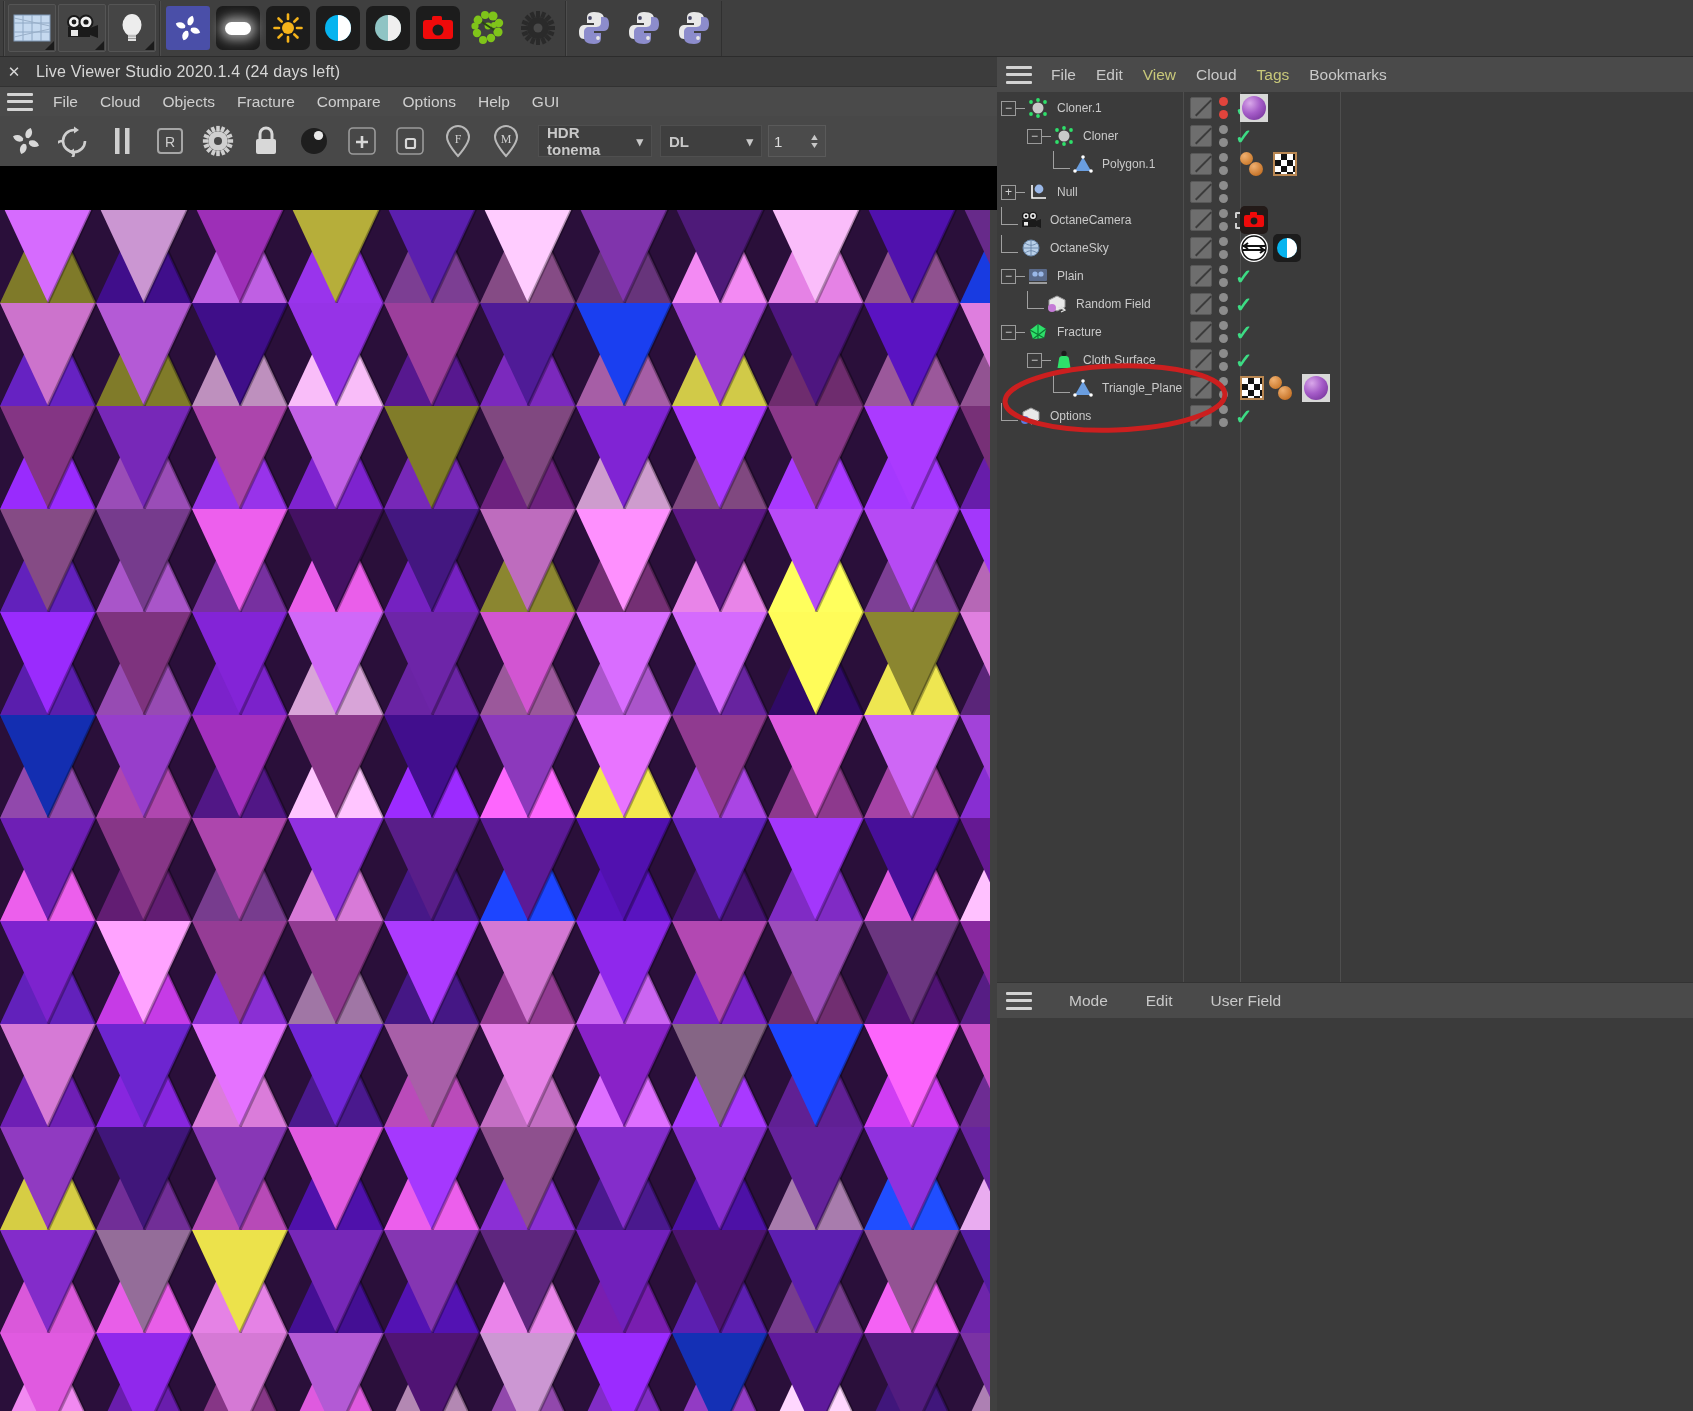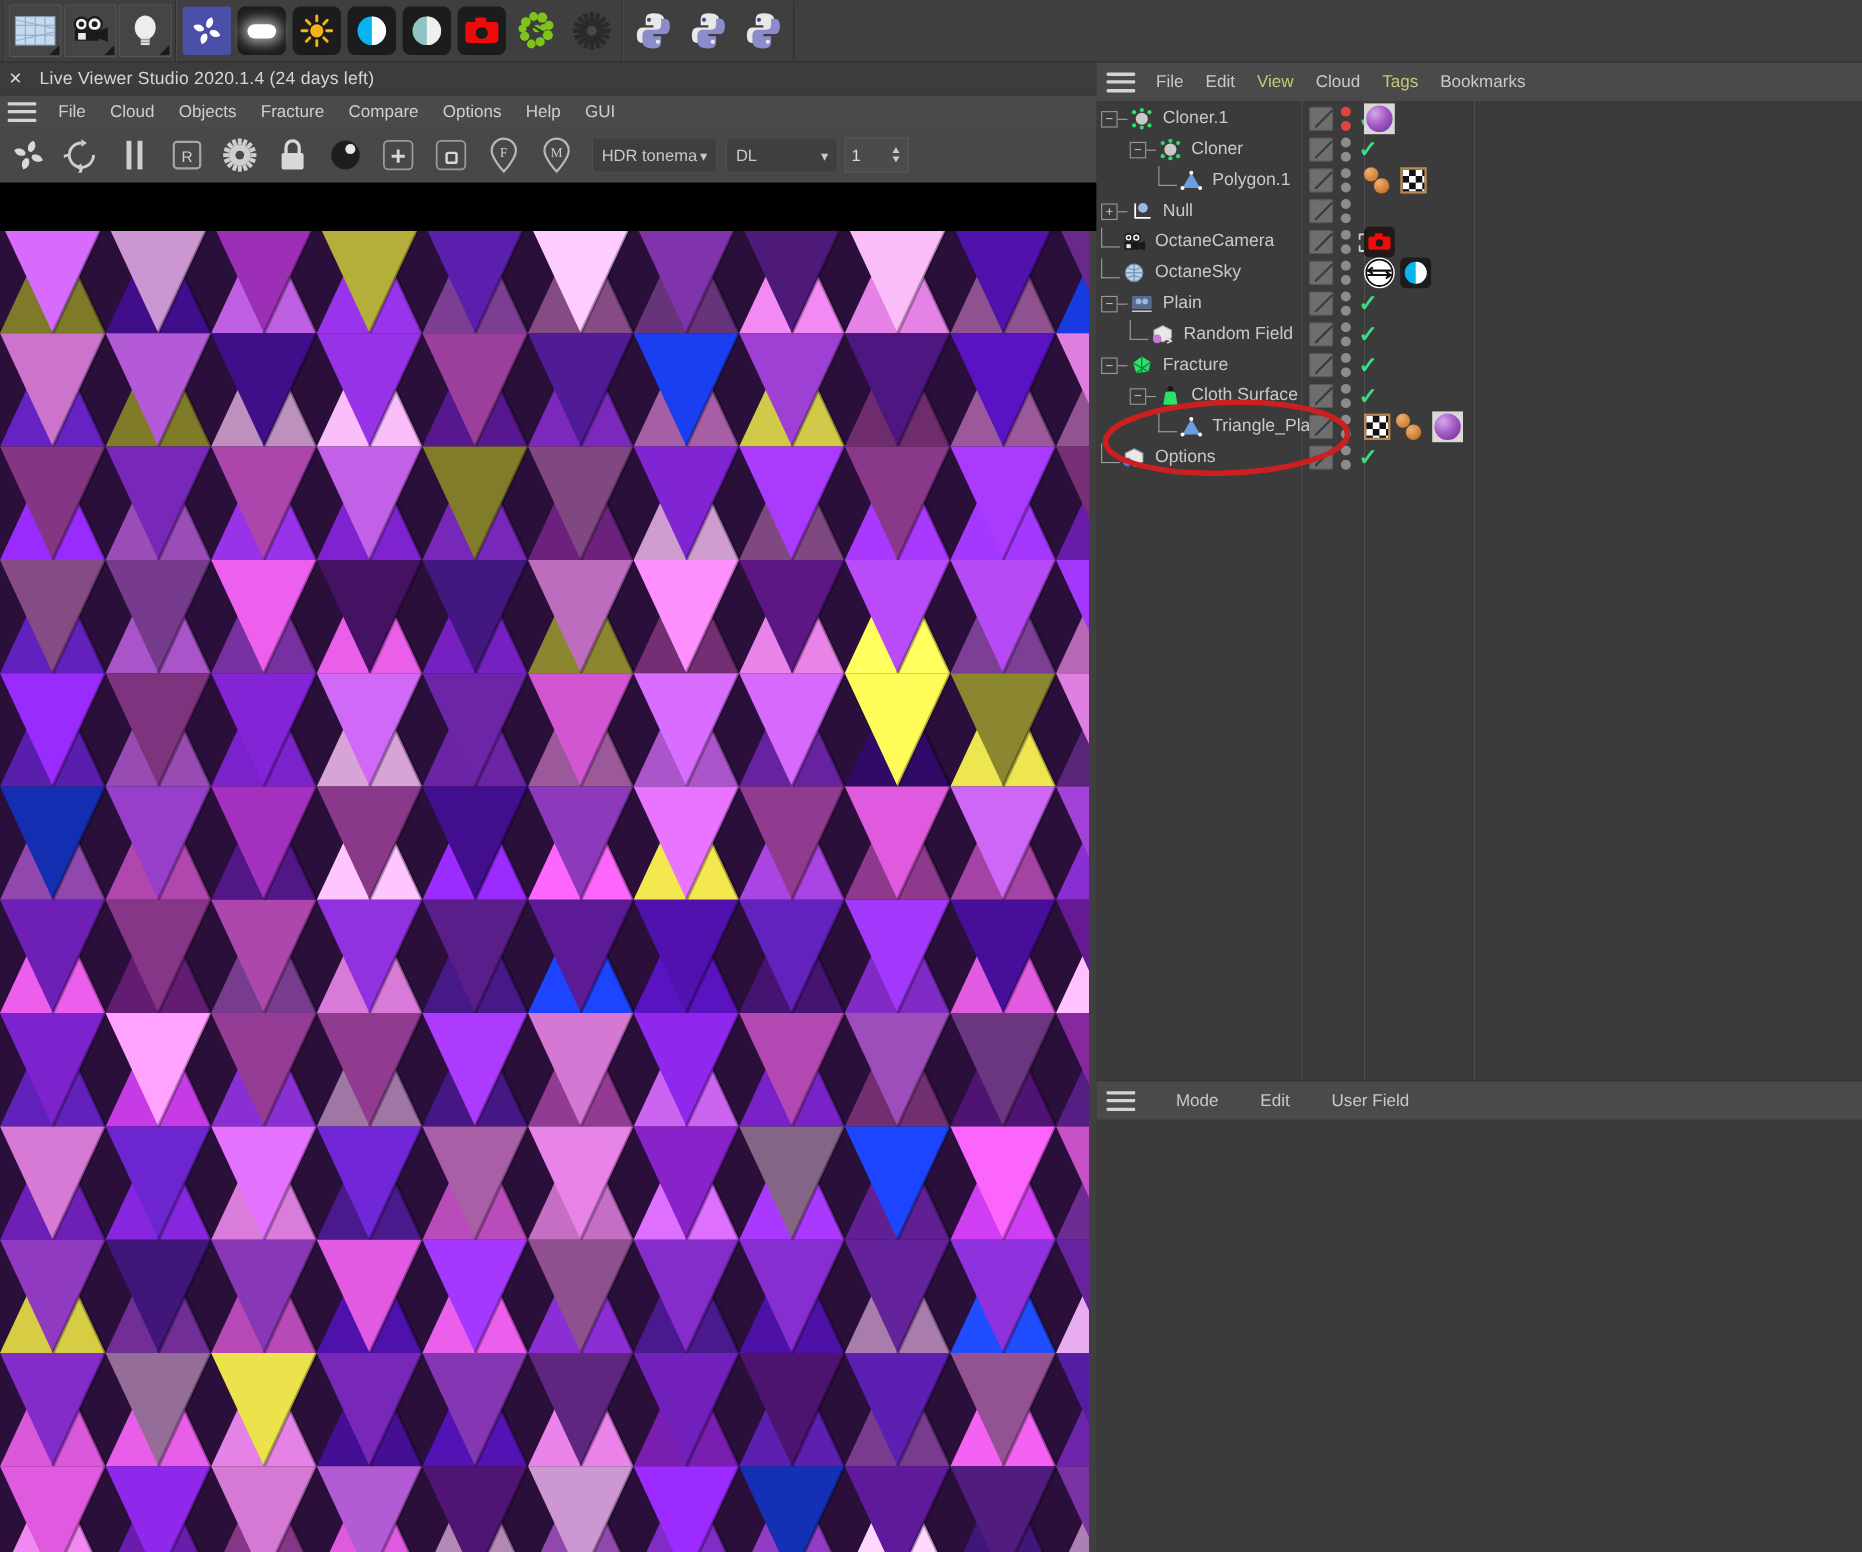--- a/index.html
+++ b/index.html
@@ -50,21 +50,21 @@
   .mnu { color: #cfcfcf; font-size: 15.5px; padding: 0 11px; cursor: pointer; }
 
   .lv-toolbar2 {
     position: absolute; left: 0; top: 116px; width: 997px; height: 50px;
     background: #484848; display: flex; align-items: center; padding-left: 2px;
   }
   .t2 { width: 48px; height: 44px; display: flex; align-items: center; justify-content: center;
         cursor: pointer; }
   .sel-field { height: 32px; background: #3f3f3f; border: 1px solid #4f4f4f;
     display: flex; align-items: center; justify-content: space-between;
-    color: #c8c8c8; font-size: 15px; padding: 0 8px; margin-left: 8px; cursor: pointer; }
+    color: #c8c8c8; font-size: 15px; padding: 0 8px; margin-left: 8px; cursor: pointer; font-weight: bold; }
   .spin-field { height: 32px; width: 58px; background: #4b4b4b; border: 1px solid #5a5a5a;
     display: flex; align-items: center; justify-content: space-between;
     color: #dcdcdc; font-size: 15px; padding: 0 5px; margin-left: 6px; }
 
   .lv-black {
     position: absolute; left: 0; top: 166px; width: 997px; height: 44px; background: #000;
   }
   .viewport {
     position: absolute; left: 0; top: 210px; width: 990px; height: 1201px;
     background: #140a18; overflow: hidden;
@@ -87,21 +87,21 @@
   .row { position: relative; height: 28px; display: flex; align-items: center; }
   .row .tree { position: relative; display: flex; align-items: center; height: 28px; }
   .exp { width: 15px; height: 15px; border: 1px solid #9a9a9a; background: #3b3b3b;
     display: inline-flex; align-items: center; justify-content: center;
     color: #cfcfcf; font-size: 12px; line-height: 1; cursor: pointer; flex: none; }
   .elbow { width: 17px; height: 18px; border-left: 1px solid #a0a0a0;
            border-bottom: 1px solid #a0a0a0; margin-bottom: 8px; flex: none; }
   .dash { width: 9px; height: 1px; background: #a0a0a0; flex: none; }
   .objicon { width: 26px; height: 22px; display: flex; align-items: center;
              justify-content: center; flex: none; }
-  .objlabel { color: #c9c9c9; font-size: 16px; white-space: nowrap; padding-left: 6px; cursor: pointer; }
+  .objlabel { color: #c9c9c9; font-size: 12px; white-space: nowrap; padding-left: 6px; cursor: pointer; }
 
   .dotscol { position: absolute; left: 193px; display: flex; align-items: center; gap: 7px; }
   .vischip { width: 22px; height: 22px; background: #6e6e6e; border: 1px solid #585858;
     position: relative; border-radius: 2px; }
   .vischip::after { content: ""; position: absolute; left: 4px; top: 17px; width: 22px; height: 1.6px;
     background: #3b3b3b; transform: rotate(-45deg); transform-origin: 0 0; }
   .dots { display: flex; flex-direction: column; gap: 4px; }
   .dot { width: 9px; height: 9px; border-radius: 50%; background: #8c8c8c; }
   .dot.red { background: #e0443c; }
   .chk { color: #3ddc84; font-size: 21px; line-height: 1; font-weight: bold; }

